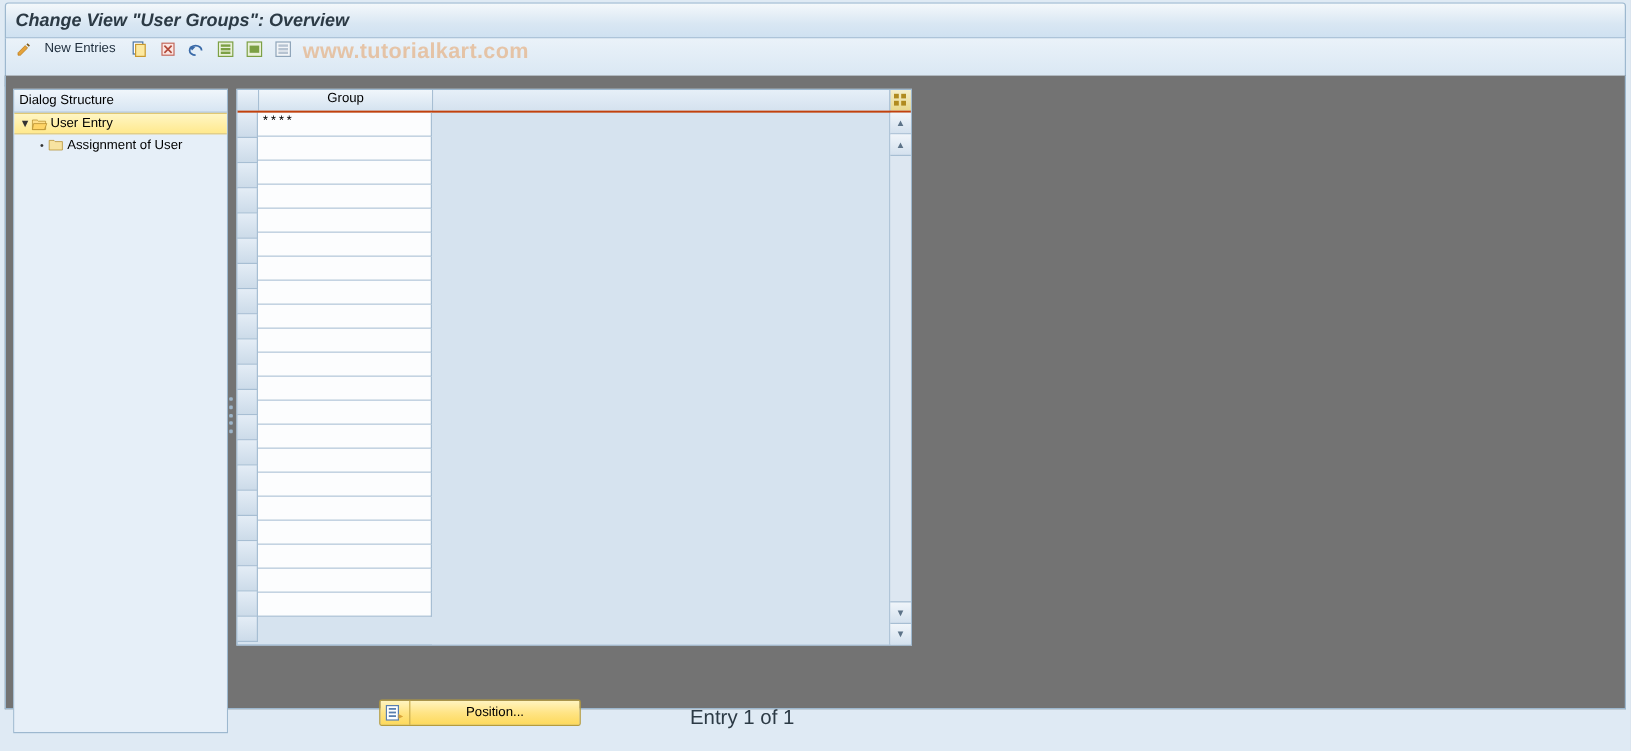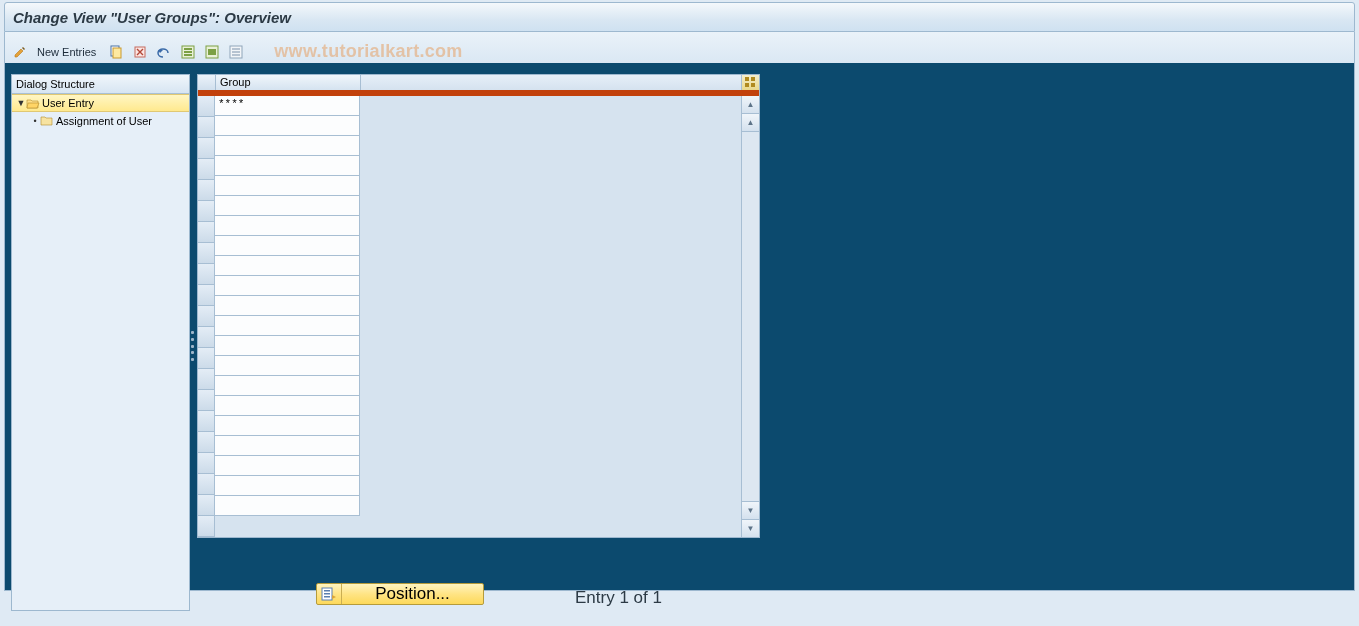--- a/index.html
+++ b/index.html
@@ -35,21 +35,20 @@
   .toolbar {
     position: absolute;
     left: 4px; top: 32px;
     width: 1351px;
     height: 40px;
     border: 1px solid #9db8cf;
     border-top: none;
     background: linear-gradient(#eaf2f9, #d6e5f2);
     box-sizing: border-box;
     display: flex;
-    align-items: center;
     padding: 0 6px;
     gap: 4px;
   }
   .tb-btn {
     width: 20px;
     height: 18px;
     display: inline-flex;
     align-items: center;
     justify-content: center;
     border-radius: 2px;
@@ -59,31 +58,31 @@
     font-size: 11px;
     color: #1c2b3a;
     padding: 2px 6px 2px 2px;
     cursor: pointer;
     border-radius: 2px;
   }
   .watermark {
     font-size: 18px;
     font-weight: bold;
     color: rgba(230,160,100,0.55);
-    margin-left: 24px;
+    margin-left: 2px;
     letter-spacing: 0.3px;
   }
   .body-area {
     position: absolute;
     left: 4px; top: 63px;
     width: 1351px;
     height: 528px;
     border: 1px solid #9db8cf;
     border-top: none;
-    background: #0c4a6e;
+    background: #737373;
     box-sizing: border-box;
   }
   
   .tree-panel {
     position: absolute;
     left: 6px;
     top: 11px;
     width: 179px;
     height: 537px;
     border: 1px solid #9db8cf;
@@ -135,21 +134,22 @@
     height: 464px;
     border: 1px solid #9db8cf;
     background: #d6e3ef;
     box-sizing: border-box;
     display: flex;
     flex-direction: column;
   }
   .table-head {
     height: 17px;
     display: flex;
-    border-bottom: 6px solid #c2410c;
+    border-bottom: 2px solid #c2410c;
+    text-align: center;
   }
   .corner-cell-tl {
     width: 17px;
     background: linear-gradient(#ecf3fa,#d0dfed);
     border-right: 1px solid #a7bed3;
   }
   .col-header {
     flex: 0 0 145px;
     background: linear-gradient(#f0f6fb,#d5e3f0);
     border-right: 1px solid #a7bed3;
@@ -230,21 +230,21 @@
     position: absolute;
     left: 316px;
     top: 583px;
     width: 168px;
     height: 22px;
     border: 1px solid #b59b3b;
     border-radius: 2px;
     background: linear-gradient(#fff4c0,#ffe485 50%,#fdd95a);
     display: flex;
     align-items: center;
-    font-size: 17px;
+    font-size: 11px;
     cursor: pointer;
     box-sizing: border-box;
   }
   .position-btn .icon-slot {
     width: 24px; height: 100%;
     border-right: 1px solid #caae52;
     display:flex; align-items:center; justify-content:center;
   }
   .position-btn .lbl { flex:1; text-align:center; }
   .entry-counter {

